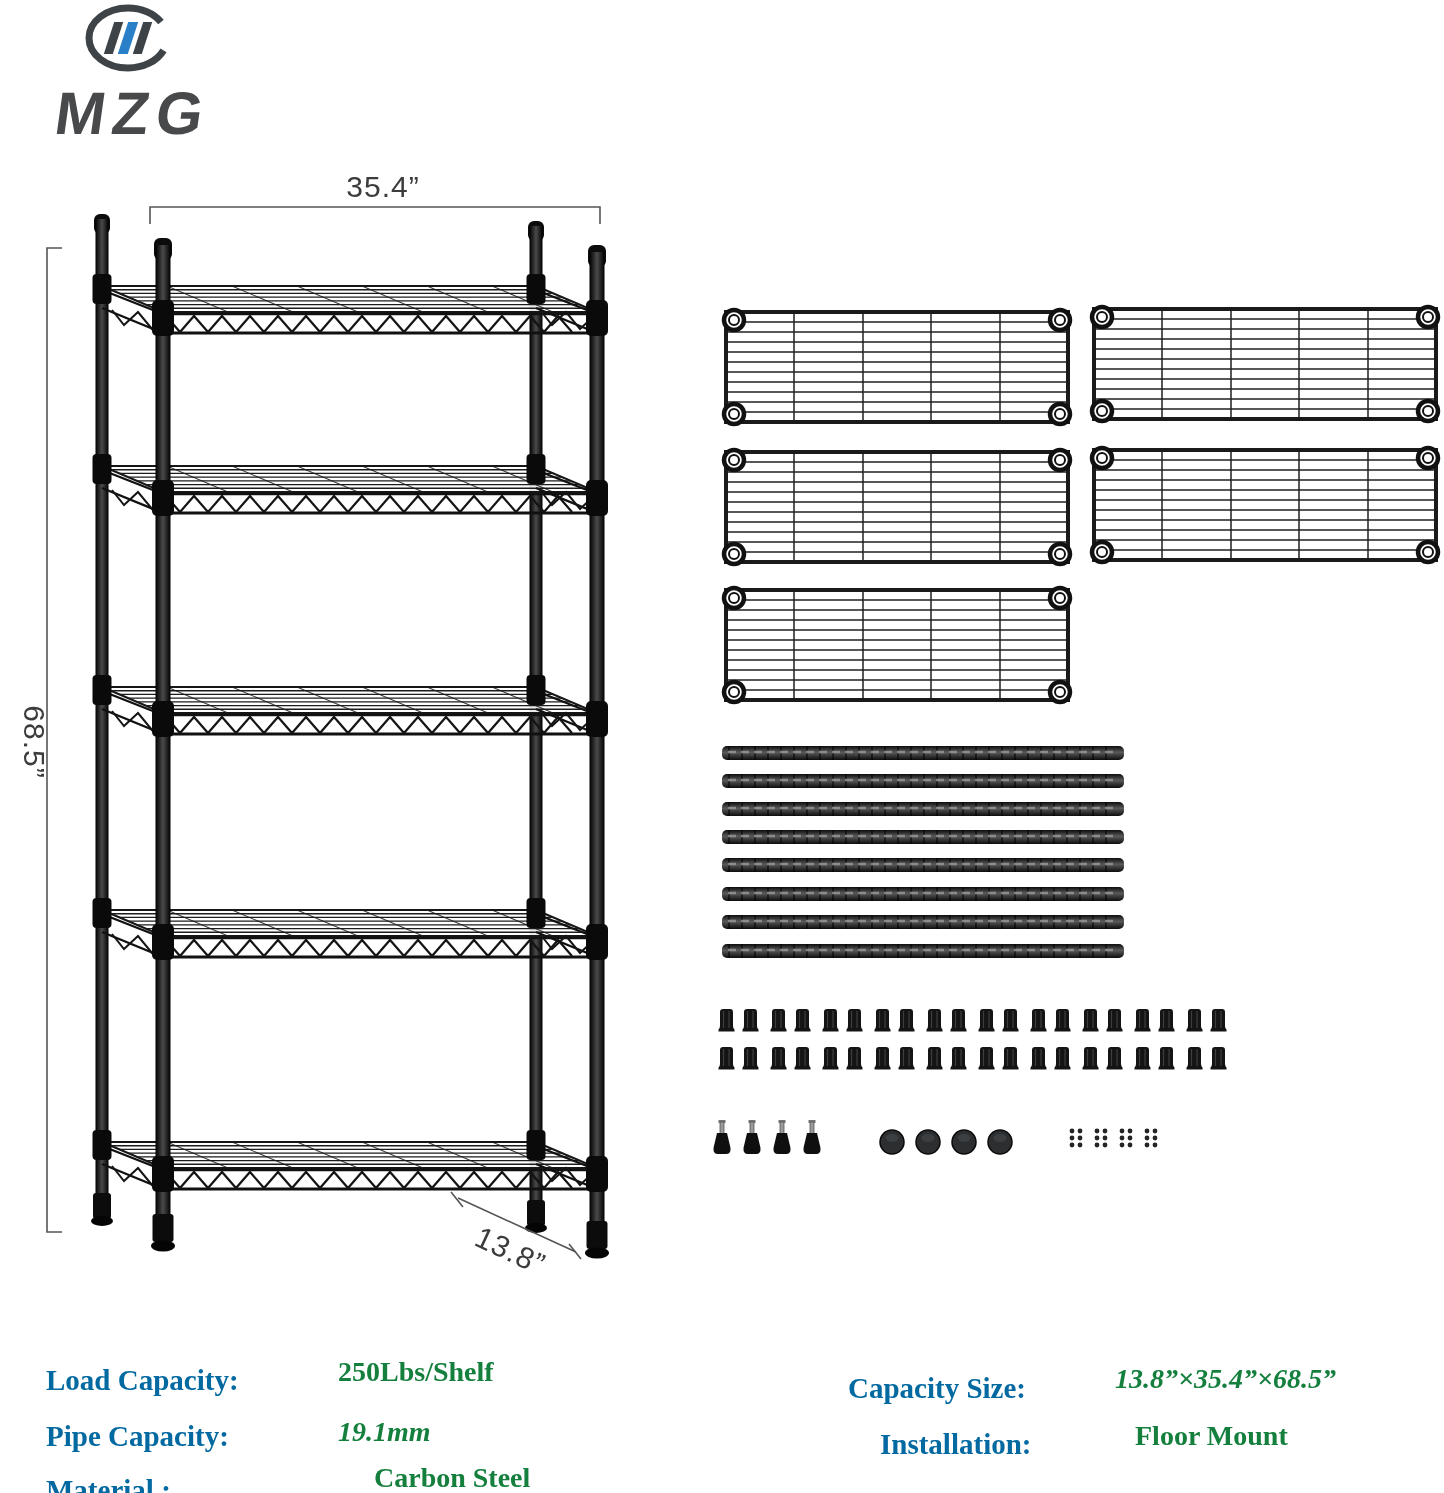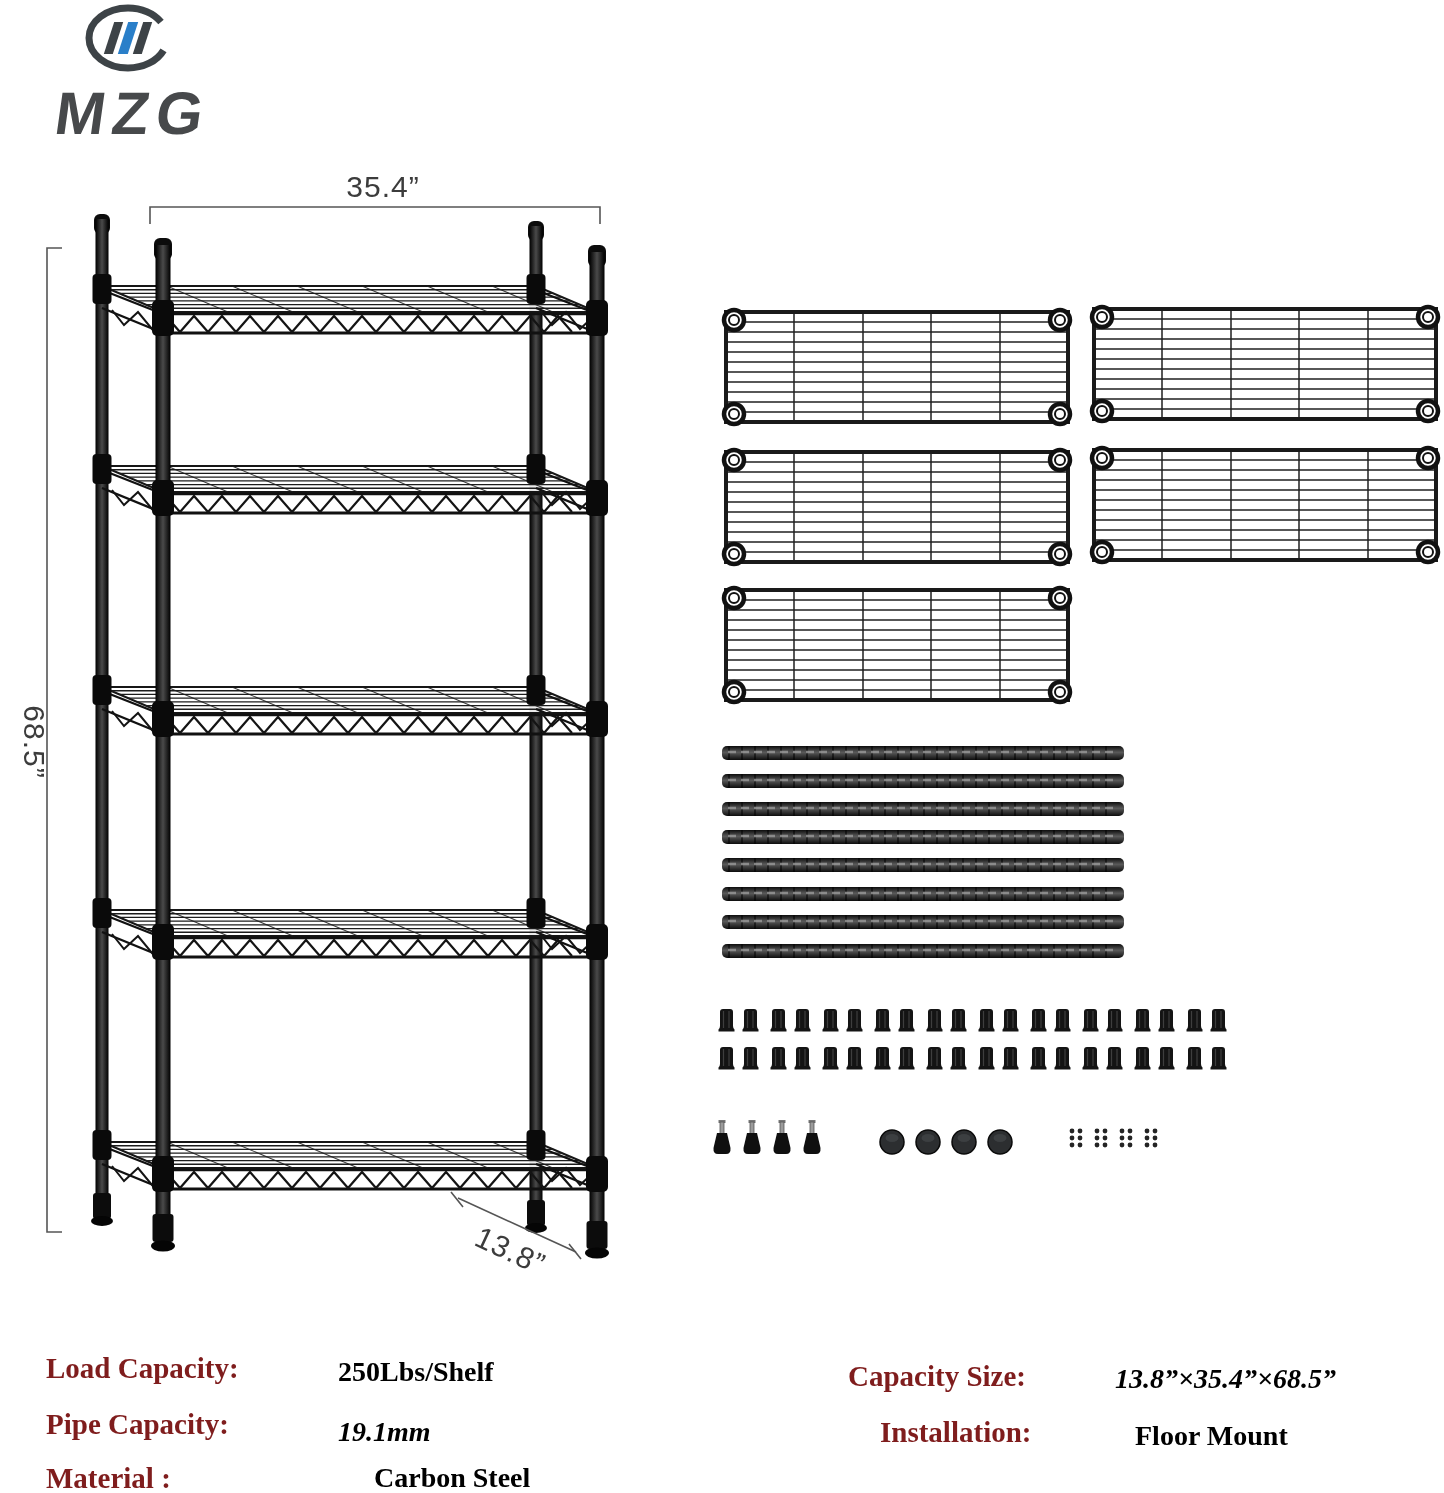--- a/index.html
+++ b/index.html
@@ -3,22 +3,22 @@
 <meta charset="utf-8">
 <style>
   html,body{margin:0;padding:0;background:#ffffff;}
   .page{position:relative;width:1444px;height:1493px;background:#ffffff;overflow:hidden;
         font-family:"Liberation Sans","DejaVu Sans",sans-serif;}
   svg text{font-family:"Liberation Sans","DejaVu Sans",sans-serif;}
   .dim-label{font-size:30px;fill:#3c3c3c;letter-spacing:1px;}
   .brand-text{font-size:60px;font-weight:bold;fill:#47494b;letter-spacing:7px;}
   .spec{position:absolute;font-family:"Liberation Serif","DejaVu Serif",serif;
         font-weight:bold;white-space:nowrap;}
-  .spec.label{color:#7f1d1d;font-size:29px;}
-  .spec.value{color:#000000;font-size:28px;}
+  .spec.label{color:#0369a1;font-size:29px;margin-top:12px;}
+  .spec.value{color:#15803d;font-size:28px;}
 </style>
 </head>
 <body>
 
 <div class="page">
 
 <svg width="1444" height="1493" viewBox="0 0 1444 1493">
   <defs>
     <linearGradient id="pg" x1="0" y1="0" x2="1" y2="0">
       <stop offset="0" stop-color="#000"></stop>

